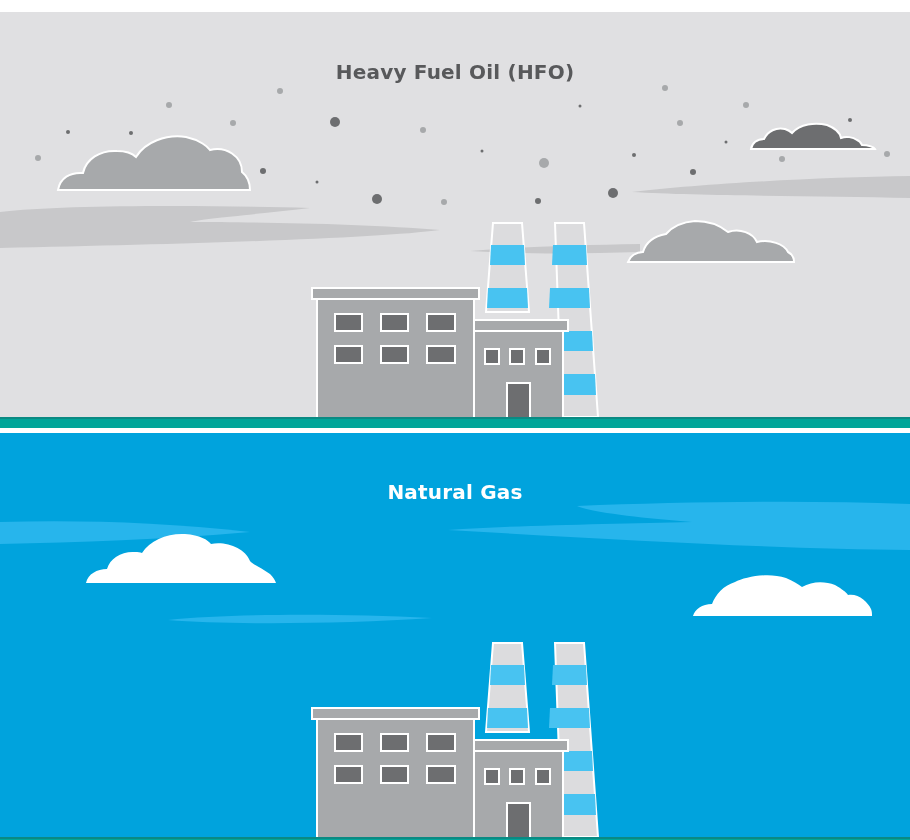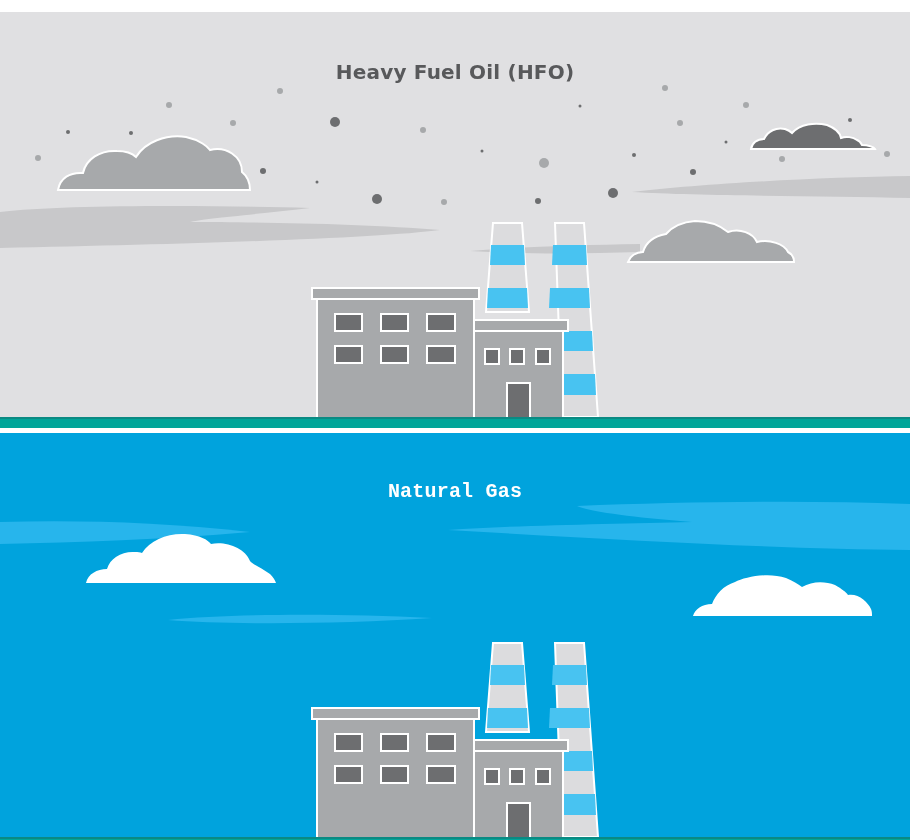--- a/index.html
+++ b/index.html
@@ -1,20 +1,20 @@
 <!DOCTYPE html>
 <html><head>
 <meta charset="utf-8">
 <style>
   html,body{margin:0;padding:0;background:#fff;}
   .wrap{position:relative;width:910px;height:840px;overflow:hidden;font-family:"DejaVu Sans","Liberation Sans",sans-serif;margin-top:12px;}
   svg{display:block;position:absolute;left:0;top:0;}
   .title{position:absolute;left:0;width:910px;text-align:center;font-weight:bold;font-size:20px;letter-spacing:0.2px;}
   .title.hfo{top:48px;color:#58595b;}
-  .title.gas{top:468px;color:#ffffff;font-family:Liberation Mono, monospace;}
+  .title.gas{top:468px;color:#ffffff;}
 </style>
 </head>
 <body>
 
 <div class="wrap">
 
   <svg width="910" height="840" viewBox="0 0 910 840">
     <defs>
 
       <g id="factory">

